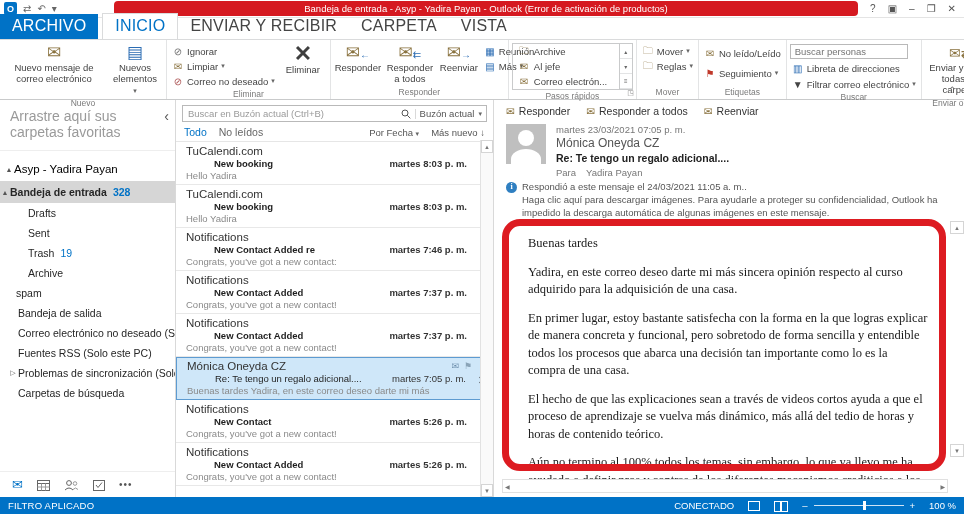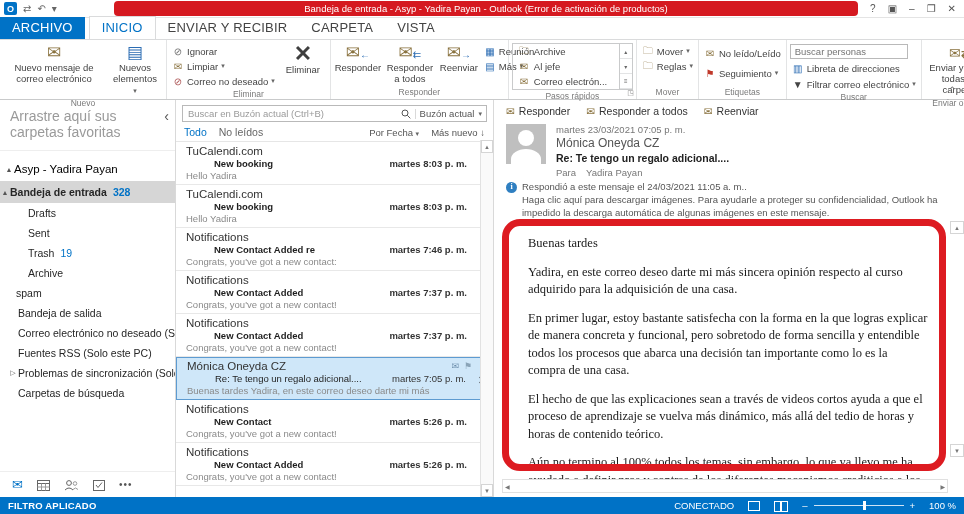--- a/index.html
+++ b/index.html
@@ -10,21 +10,21 @@
   
   .titlebar { height:18px; display:flex; align-items:center; background:#fff; border-bottom:1px solid #e4e4e4; padding:0 4px; }
   .qat { display:flex; align-items:center; gap:6px; width:110px; }
   .qat .logo { width:13px; height:13px; background:#0072c6; color:#fff; font-size:9px; font-weight:bold; display:flex; align-items:center; justify-content:center; border-radius:2px; }
   .qat .qicon { font-size:10px; color:#666; line-height:1; }
   .title-pill { flex:1; max-width:744px; background:#d51920; border-radius:4px; color:#fff; font-size:9.5px; text-align:center; padding:2px 6px; white-space:nowrap; overflow:hidden; }
   .win-controls { margin-left:auto; display:flex; align-items:center; gap:12px; padding-right:4px; color:#555; font-size:10px; }
 
   
   .tabrow { height:21px; display:flex; align-items:flex-end; background:#fff; padding-left:0; }
-  .tab { padding:3px 12px 4px; font-size:13px; letter-spacing:.2px; color:#444; cursor:default; }
+  .tab { padding:3px 12px 4px; font-size:16px; letter-spacing:.2px; color:#444; cursor:default; }
   .tab.file { background:#0072c6; color:#fff; margin-right:4px; }
   .tab.active { color:#0072c6; border:1px solid #dadbdc; border-bottom:none; background:#fff; }
 
   
   .ribbon { height:61px; background:#fff; border-top:1px solid #dadbdc; border-bottom:1px solid #c9cacb; display:flex; align-items:stretch; position:relative; }
   .rgroup { display:flex; flex-direction:column; border-right:1px solid #e3e4e5; padding:2px 3px 0; position:relative; }
   .rgroup-body { flex:1; display:flex; align-items:flex-start; gap:2px; }
   .rgroup-label { text-align:center; font-size:8.5px; color:#7a7a7a; padding:1px 0 2px; white-space:nowrap; }
   .bigbtn { display:flex; flex-direction:column; align-items:center; justify-content:flex-start; padding:1px 4px; font-size:9.5px; color:#444; text-align:center; line-height:1.15; }
   .bigbtn .bicon { font-size:17px; line-height:20px; height:20px; color:#8a7340; }
@@ -104,21 +104,21 @@
   .infobar .sub { padding-left:16px; }
   .bodywrap { flex:1; position:relative; min-height:0; }
   .red-annotation { position:absolute; left:8px; right:18px; top:0px; bottom:8px; border:7px solid #dd1b21; border-radius:18px; pointer-events:none; z-index:3; }
   .mailbody { position:absolute; inset:0; padding:16px 36px 10px 34px; font-family:"Liberation Serif", serif; font-size:12.5px; color:#1a1a1a; line-height:1.4; overflow:hidden; }
   .mailbody p { margin-bottom:11px; }
   .vscroll { position:absolute; top:2px; right:0; bottom:22px; width:14px; display:flex; flex-direction:column; justify-content:space-between; z-index:1; }
   .hscroll { height:14px; margin:0 16px 4px 8px; border:1px solid #e0e0e0; display:flex; align-items:center; justify-content:space-between; font-size:6px; color:#777; padding:0 2px; }
 
   
   .statusbar { height:17px; background:#0072c6; color:#fff; display:flex; align-items:center; font-size:9.5px; padding:0 8px; }
-  .statusbar .left { font-weight:bold; letter-spacing:.2px;text-align:center; }
+  .statusbar .left { font-weight:normal; letter-spacing:.2px;text-align:center; }
   .statusbar .right { margin-left:auto; display:flex; align-items:center; gap:14px; }
   .zoomctl { display:flex; align-items:center; gap:6px; }
   .zoomtrack { width:90px; height:1px; background:#cfe3f5; position:relative; }
   .zoomthumb { position:absolute; left:55%; top:-4px; width:3px; height:9px; background:#fff; }
   .viewicon { width:12px; height:10px; border:1px solid #fff; display:inline-block; }
   .viewicon.book { border:none; position:relative; width:14px; }
   .viewicon.book::before, .viewicon.book::after { content:""; position:absolute; top:0; width:6px; height:9px; border:1px solid #fff; }
   .viewicon.book::before { left:0; } .viewicon.book::after { right:0; }
 </style>
 </head>

